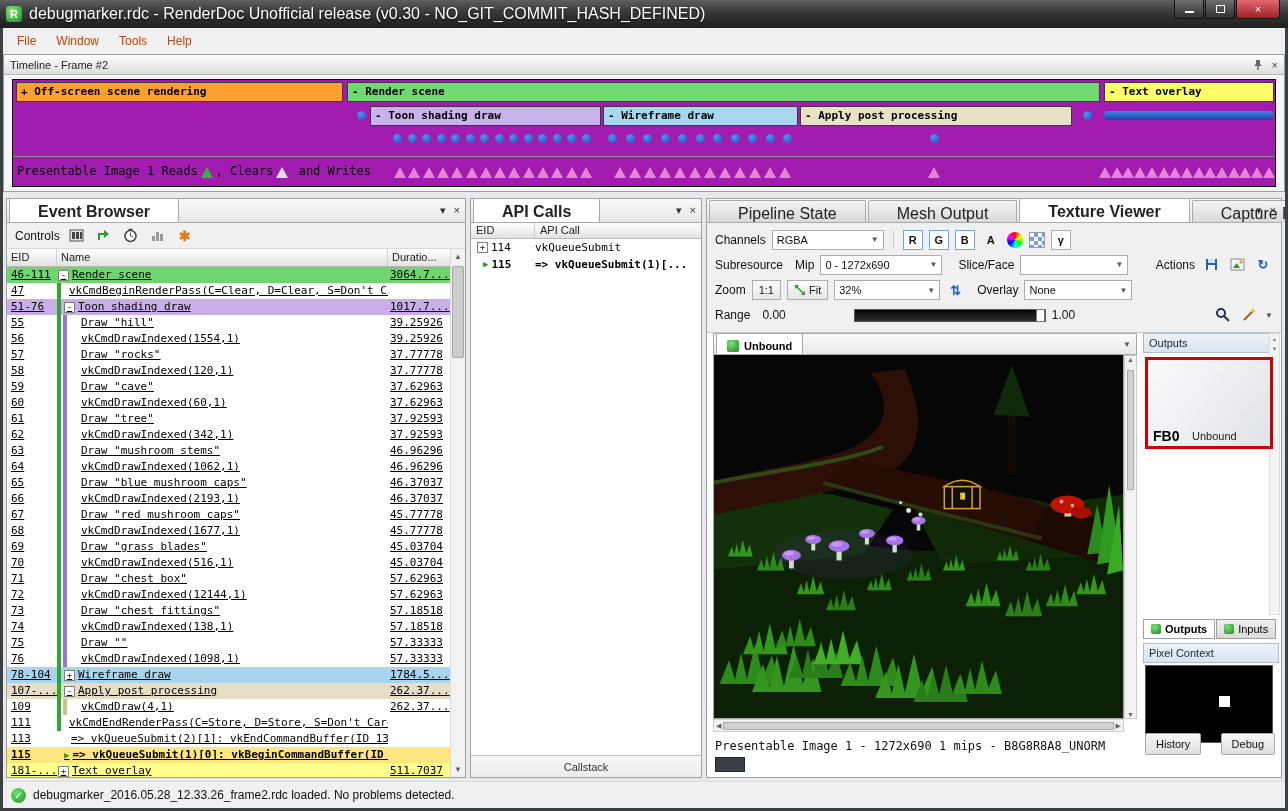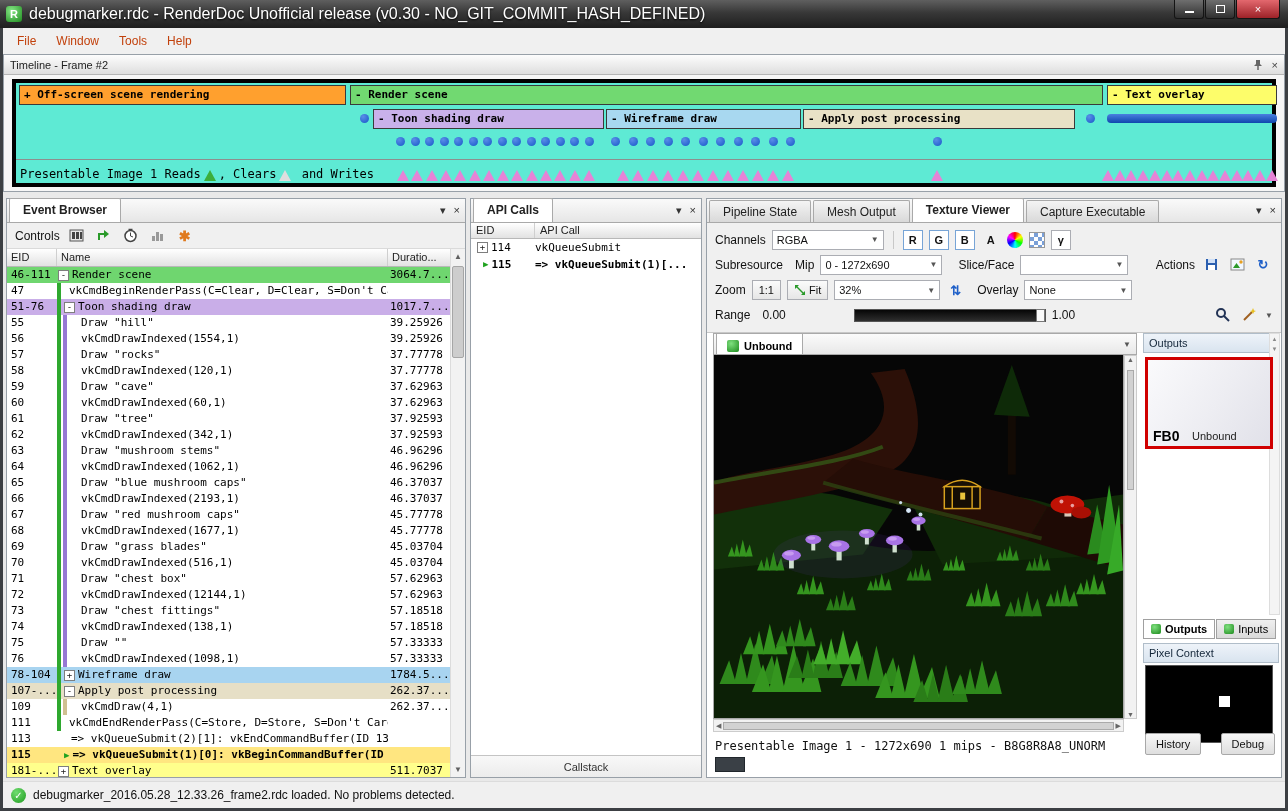--- a/index.html
+++ b/index.html
@@ -17,43 +17,43 @@
 .minglyph{width:9px;height:3px;border-bottom:2px solid #fff;margin-top:5px;}
 
 .menubar{position:absolute;left:3px;top:28px;width:1282px;height:26px;background:#f0f0f0;display:flex;align-items:center;padding-left:4px;z-index:50;}
 .menu-item{padding:4px 10px;font-size:12px;color:#c2410c;}
 
 .panel{position:absolute;background:#fff;border:1px solid #98a0a8;}
 .phead{height:20px;background:linear-gradient(#fdfdfd,#dedede);border-bottom:1px solid #b5b5b5;display:flex;align-items:center;padding:0 6px;font-size:11px;color:#222;}
 .phead-icons{margin-left:auto;display:flex;gap:8px;align-items:center;color:#444;font-size:11px;}
 .tabbar{height:24px;background:linear-gradient(#fafafa,#e6e6e6);border-bottom:1px solid #a9a9a9;display:flex;align-items:flex-end;padding-left:2px;position:relative;}
 .tabs{display:flex;align-items:flex-end;}
-.tab{height:22px;padding:4px 13px 0;font-size:12px;color:#222;background:linear-gradient(#f4f4f4,#d9d9d9);border:1px solid #a9a9a9;border-bottom:none;border-radius:2px 2px 0 0;margin-right:2px;white-space:nowrap;margin-top:12px;}
+.tab{height:22px;padding:4px 28px 0;font-size:16px;color:#222;background:linear-gradient(#f4f4f4,#d9d9d9);border:1px solid #a9a9a9;border-bottom:none;border-radius:2px 2px 0 0;margin-right:2px;white-space:nowrap;margin-top:12px;}
 .tab.active{background:#fff;font-weight:bold;height:24px;position:relative;z-index:2;}
 .tabbar-icons{position:absolute;right:5px;top:5px;display:flex;gap:8px;color:#333;font-size:11px;line-height:12px;}
 
 .tl-body{position:absolute;top:20px;left:0;right:0;bottom:0;background:#f6f6f6;}
-.tl-box{position:absolute;left:8px;top:4px;right:8px;bottom:4px;background:#5eead4;border:4px solid #000000;}
+.tl-box{position:absolute;left:8px;top:4px;right:8px;bottom:4px;background:#a21caf;border:1px solid #000000;}
 .tl-canvas{position:absolute;inset:0;}
 .tl-bar{position:absolute;height:20px;border:1px solid #3a3a3a;font:bold 11px/18px "DejaVu Sans Mono",monospace;padding:0 4px;white-space:nowrap;overflow:hidden;color:#000;}
 .tl-dot{position:absolute;width:9px;height:9px;border-radius:50%;background:radial-gradient(circle at 35% 30%,#5a8ee8,var(--dot,#1758c8));}
 .tl-pill{position:absolute;height:9px;border-radius:4px;background:linear-gradient(#4a80e0,#0f47ae);}
 .tl-markers{position:absolute;left:0;right:0;top:76px;bottom:0;border-top:1px solid #8e8e8e;}
 .tl-legend{position:absolute;left:4px;top:7px;display:flex;align-items:flex-end;font:12px "DejaVu Sans Mono",monospace;color:#000;}
 .tri{width:0;height:0;border-left:6px solid transparent;border-right:6px solid transparent;border-bottom:11px solid var(--tri,#e583d6);position:absolute;top:10px;}
 .tri.inline{position:static;display:inline-block;margin:0 3px;}
 .tri.green{border-bottom-color:#3cae3c;}
 .tri.gray{border-bottom-color:#dedede;}
 
 .eb-toolbar{position:absolute;left:0;top:24px;right:0;height:26px;background:#f0f0f0;border-bottom:1px solid #dadada;display:flex;align-items:center;gap:7px;padding:0 8px;font-size:12px;color:#111;}
 .tbtn{width:20px;height:20px;display:flex;align-items:center;justify-content:center;}
 .colhdr{position:absolute;left:0;top:50px;right:15px;height:18px;display:flex;background:linear-gradient(#ffffff,#e2e2e2);border-bottom:1px solid #b8b8b8;font-size:11px;color:#222;}
 .colhdr>div{padding:2px 4px;border-right:1px solid #cfcfcf;overflow:hidden;white-space:nowrap;}
 .eb-rows{position:absolute;left:0;top:68px;right:15px;bottom:0;overflow:hidden;font:11px/16px "DejaVu Sans Mono",monospace;color:#000;}
-.erow{display:flex;height:16px;white-space:nowrap;}
+.erow{display:flex;height:16px;white-space:nowrap;text-decoration:underline;}
 .c-eid{width:50px;padding-left:4px;flex:none;overflow:hidden;}
 .c-name{flex:1;overflow:hidden;display:flex;align-items:center;}
 .c-dur{width:62px;flex:none;padding-left:2px;overflow:hidden;}
 .guide{width:4px;height:16px;margin-right:2px;flex:none;}
 .expander{width:11px;height:11px;border:1px solid #7e7e7e;background:#fff;font:9px/9px "DejaVu Sans Mono",monospace;text-align:center;margin:0 3px 0 1px;flex:none;color:#222;}
 .curarrow{color:#1fa21f;font-size:9px;margin:0 3px 0 1px;flex:none;}
 .vscroll{position:absolute;right:0;top:50px;bottom:0;width:15px;background:#f2f2f2;border-left:1px solid #dcdcdc;}
 .sarrow{height:15px;font-size:8px;color:#606060;text-align:center;line-height:15px;}
 .sarrow.bottom{position:absolute;bottom:0;left:0;right:0;}
 .sthumb{position:absolute;left:1px;right:1px;background:#cdcdcd;border:1px solid #a6a6a6;border-radius:2px;}

